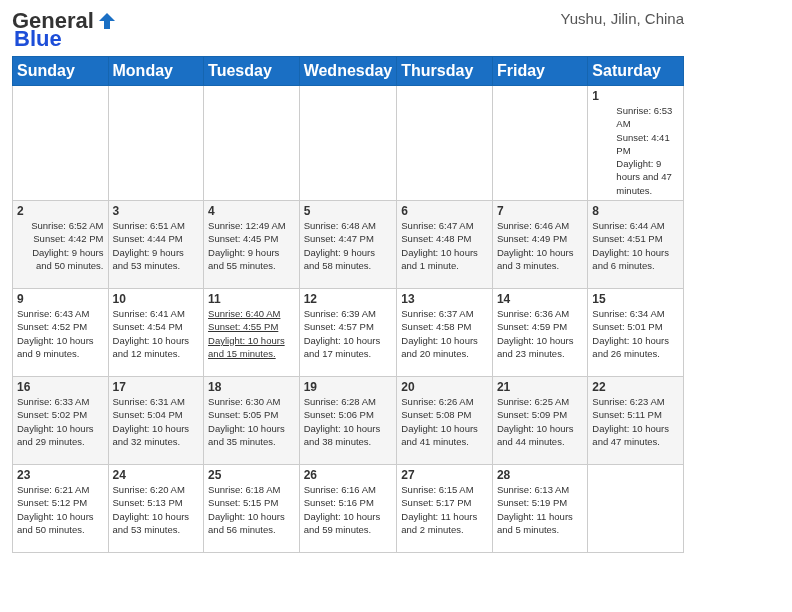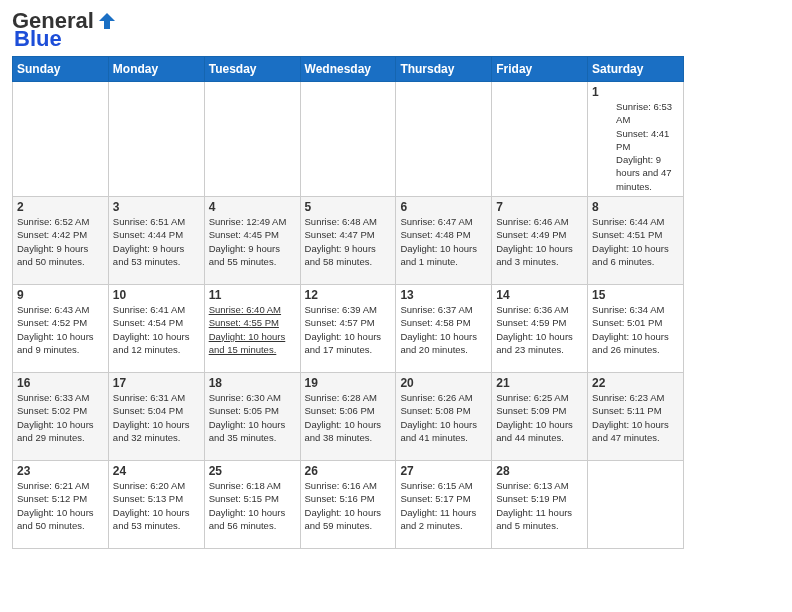--- a/index.html
+++ b/index.html
@@ -47,21 +47,21 @@
       color: #555;
     }
     .calendar {
       width: 100%;
       border-collapse: collapse;
       border: 1px solid #ccc;
     }
     .calendar th {
       background-color: #1a6fc4;
       color: #fff;
-      font-size: 12px;
+      font-size: 16px;
       font-weight: bold;
       padding: 5px 4px;
       text-align: left;
       border: 1px solid #1565b0;
     }
     .calendar td {
       width: calc(100% / 7);
       vertical-align: top;
       border: 1px solid #ccc;
       padding: 3px 4px;
@@ -96,20 +96,21 @@
     <div class="logo">
       <div style="display:flex; align-items:center; gap:2px;">
         <span class="logo-text logo-general">General</span>
         <svg width="22" height="22" viewBox="0 0 22 22">
           <polygon points="11,3 19,11 14,11 14,19 8,19 8,11 3,11" fill="#1a6fc4"></polygon>
         </svg>
       </div>
       <span class="logo-text logo-blue" style="margin-top:-4px; margin-left:2px;">Blue</span>
     </div>
     <div class="header-right">
+      <div class="location">Yushu, Jilin, China</div>
     </div>
   </div>
 
   <table class="calendar">
     <thead>
       <tr>
       <th>Sunday</th>
           <th>Monday</th>
           <th>Tuesday</th>
           <th>Wednesday</th>
@@ -129,21 +130,21 @@
           <td>
             <span class="day-number">1</span>
             <div class="day-info" style="white-space: pre-line; margin-left: 24px;">Sunrise: 6:53 AM
 Sunset: 4:41 PM
 Daylight: 9 hours and 47 minutes.</div>
           </td>
         </tr>
         <tr>
           <td>
             <span class="day-number">2</span>
-            <div class="day-info" style="white-space: pre-line;">Sunrise: 6:52 AM
+            <div class="day-info" style="white-space: pre-line; text-align: right;">Sunrise: 6:52 AM
 Sunset: 4:42 PM
 Daylight: 9 hours and 50 minutes.</div>
           </td>
           <td>
             <span class="day-number">3</span>
             <div class="day-info" style="white-space: pre-line;">Sunrise: 6:51 AM
 Sunset: 4:44 PM
 Daylight: 9 hours and 53 minutes.</div>
           </td>
           <td>

